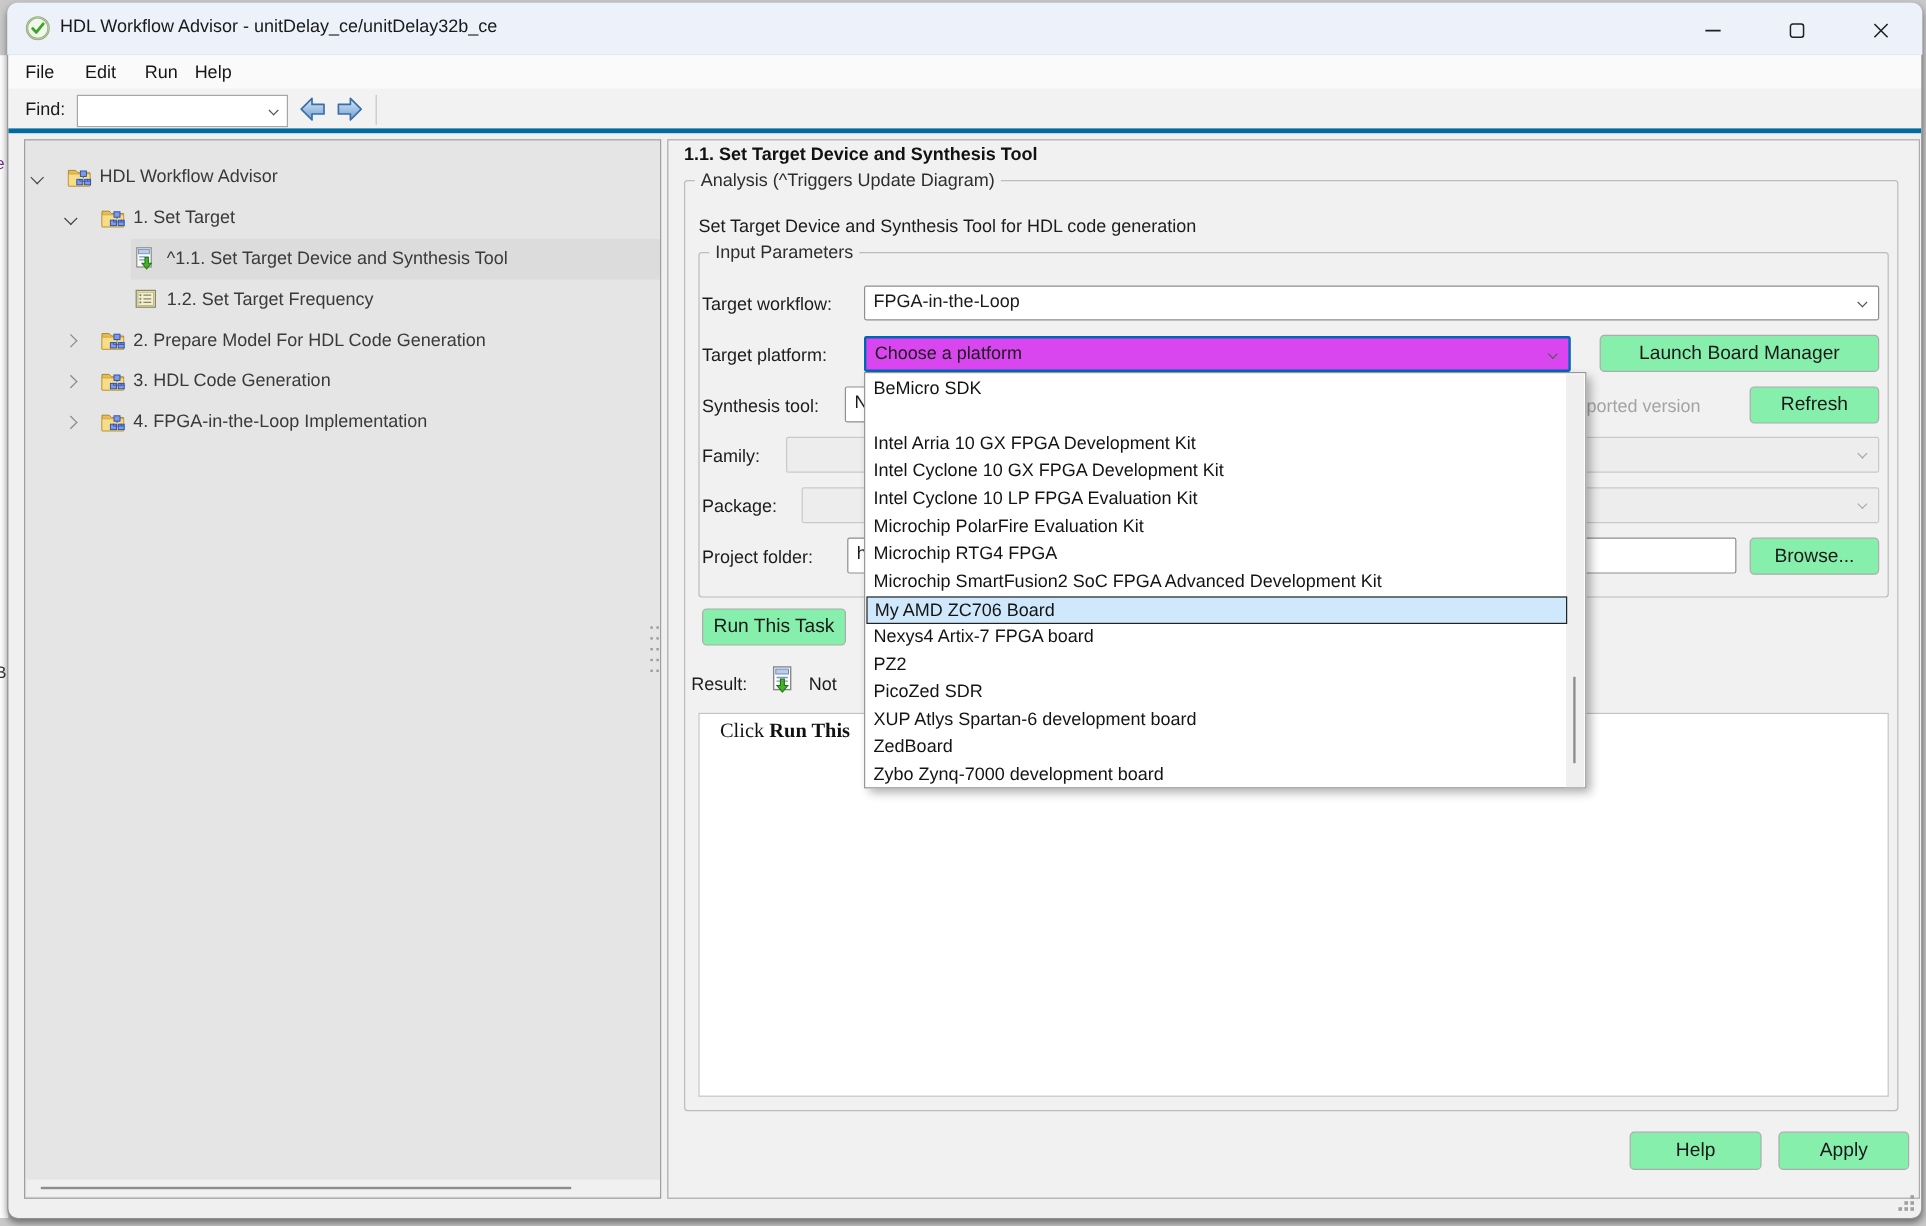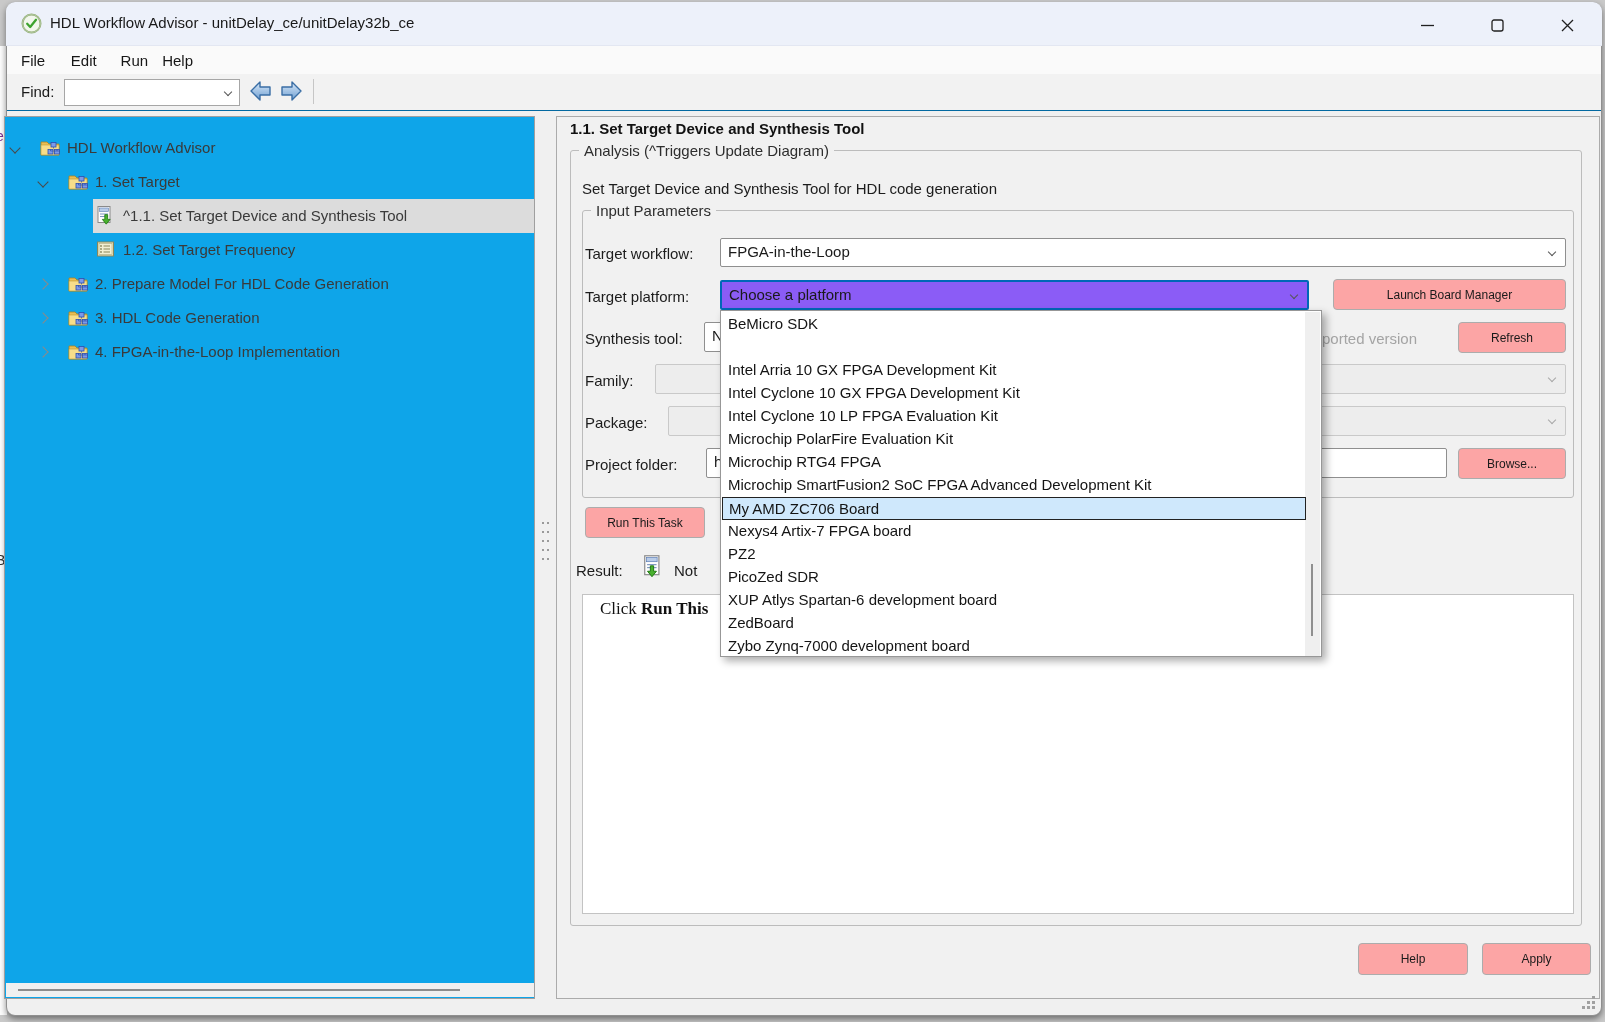--- a/index.html
+++ b/index.html
@@ -11,58 +11,58 @@
   #bg-sliver { left:0; top:46px; width:7px; height:969px; background:#fdfdfd; overflow:hidden; }
   #window { left:6px; top:2px; width:1596px; height:1014px; background:#f0f0f0; border:1px solid #8f8f8f; border-radius:9px; box-shadow:0 3px 6px rgba(0,0,0,.45); }
   #titlebar { left:6px; top:2px; width:1596px; height:44px; background:#edf1fa; border-radius:9px 9px 0 0; border-bottom:1px solid #e3e7f2; }
   .title-text { position:absolute; left:44px; top:12px; font-size:15px; color:#191919; }
   #app-icon { position:absolute; left:15px; top:11px; width:21px; height:21px; }
   .winbtn { position:absolute; top:7px; width:46px; height:32px; display:flex; align-items:center; justify-content:center; color:#202020; }
   #btn-min { left:1398px; } #btn-max { left:1468px; } #btn-close { left:1538px; }
 
   #menubar { left:7px; top:46px; width:1594px; height:28px; background:#fafafa; }
   .menu-item { position:absolute; top:4px; font-size:15px; color:#161616; padding:2px 6px; }
-  #findbar { left:7px; top:74px; width:1594px; height:37px; background:#f2f2f2; border-bottom:1px solid #0369a1; }
+  #findbar { left:7px; top:74px; width:1594px; height:37px; background:#f2f2f2; border-bottom:4px solid #0369a1; }
   .find-label { position:absolute; left:14px; top:9px; font-size:15px; }
   #find-combo { position:absolute; left:57px; top:5px; width:176px; height:27px; background:#fff; border:1px solid #a6a6a6; }
   #find-combo .chev { position:absolute; right:8px; top:9px; }
   .nav-arrow { position:absolute; top:5px; width:26px; height:24px; }
   #find-sep { position:absolute; left:306px; top:5px; width:1px; height:25px; background:#c6c6c6; }
 
   
   .chev { width:8px; height:8px; border-right:1.6px solid #4a4a4a; border-bottom:1.6px solid #4a4a4a; display:inline-block; }
   .chev.down { transform:rotate(45deg); }
   .chev.right { transform:rotate(-45deg); border-color:#8a8a8a; }
   .chev.small { width:6px; height:6px; border-width:1.4px; border-color:#555; transform:rotate(45deg); }
   .chev.dis { border-color:#a8a8a8; }
 
   
-  #tree-panel { left:4px; top:116px; width:531px; height:883px; background:#0ea5e9; border:1px solid #9f9f9f; overflow:hidden;text-decoration:underline; }
+  #tree-panel { left:20px; top:116px; width:531px; height:883px; background:#e5e5e5; border:1px solid #9f9f9f; overflow:hidden;text-decoration:underline; }
   .tree-row { position:absolute; left:0; width:100%; height:34px; }
   .tree-sel { position:absolute; height:34px; background:#dcdcdc; }
   .tree-icon { position:absolute; top:6px; width:22px; height:22px; }
   .tree-label { position:absolute; top:8px; font-size:15px; color:#3a3a3a; white-space:nowrap; }
   #tree-hscroll { position:absolute; left:1px; bottom:1px; width:529px; height:14px; background:#f0f0f0; }
   #tree-hthumb { position:absolute; left:12px; top:6px; width:442px; height:2px; background:#8c8c8c; }
 
   #splitter { left:539px; top:116px; width:17px; height:883px; }
   .split-dot { position:absolute; width:2px; height:2px; background:#9a9a9a; }
 
   
   #right-panel { left:556px; top:116px; width:1044px; height:883px; background:#f1f1f1; border:1px solid #ababab; }
   .panel-heading { position:absolute; left:570px; top:120px; font-size:15px; font-weight:bold; color:#111; }
   .groupbox { position:absolute; border:1px solid #bcbcbc; border-radius:3px; }
   .group-label { position:absolute; top:-9px; font-size:15px; color:#2e2e2e; background:#f1f1f1; padding:0 5px; white-space:nowrap; }
   .field-label { position:absolute; font-size:15px; color:#1c1c1c; white-space:nowrap; }
   .combo { position:absolute; background:#fff; border:1px solid #8f8f8f; border-radius:2px; font-size:15px; }
   .combo .val { position:absolute; left:7px; top:4px; white-space:nowrap; }
   .combo .cchev { position:absolute; right:10px; top:10px; }
-  .combo.focused { background:#8b5cf6; border:2px solid #0067b8; }
+  .combo.focused { background:#d946ef; border:2px solid #0067b8; }
   .combo.disabled { background:#ededed; border-color:#c9c9c9; }
-  .btn { position:absolute; background:#fca5a5; border:1px solid #acacac; border-radius:4px; font-size:12px; color:#1a1a1a; display:flex; align-items:center; justify-content:center; }
+  .btn { position:absolute; background:#86efac; border:1px solid #acacac; border-radius:4px; font-size:16px; color:#1a1a1a; display:flex; align-items:center; justify-content:center; }
   .note { position:absolute; font-size:15px; color:#a4a4a4; white-space:nowrap; }
   #white-box { position:absolute; left:582px; top:594px; width:992px; height:320px; background:#fff; border:1px solid #c3c3c3; }
   #instruction { position:absolute; left:17px; top:4px; width:121px; height:24px; overflow:hidden; font-family:"Liberation Serif", serif; font-size:17px; color:#111; white-space:nowrap; }
 
   
   #platform-list { position:absolute; left:720px; top:310px; width:602px; height:347px; background:#fff; border:1px solid #979797; box-shadow:4px 4px 8px rgba(0,0,0,.33); z-index:20; }
   .dd-item { position:absolute; left:1px; width:584px; height:23px; font-size:15px; line-height:22px; padding-left:6px; white-space:nowrap; color:#141414; }
   .dd-item.hl { background:#cfe8fc; border:1px solid #222; }
   #dd-gutter { position:absolute; right:1px; top:1px; width:15px; height:344px; background:#efefef; }
   #dd-thumb { position:absolute; left:6px; top:252px; width:2px; height:72px; background:#8f8f8f; }

